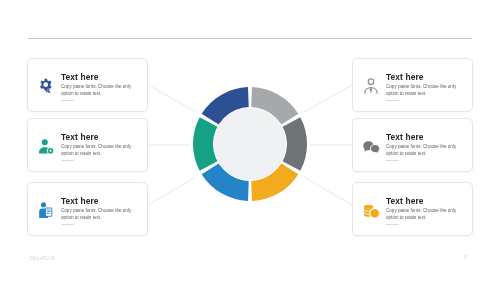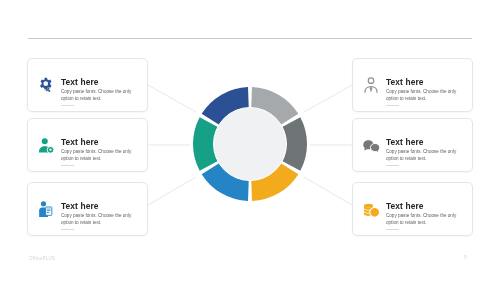--- a/index.html
+++ b/index.html
@@ -42,21 +42,21 @@
   
   .card {
     position: absolute;
     width: 121px;
     height: 54px;
     background: #ffffff;
     border: 1px solid #e4e6e8;
     border-radius: 5px;
     box-sizing: border-box;
     display: flex;
-    align-items: flex-end;
+    align-items: center;
     padding: 7px 6px 5px 6px;
     box-shadow: 0 1px 2px rgba(0,0,0,0.035);
   }
   .card-icon {
     width: 24px;
     min-width: 24px;
     height: 40px;
     display: flex;
     align-items: center;
     justify-content: center;

